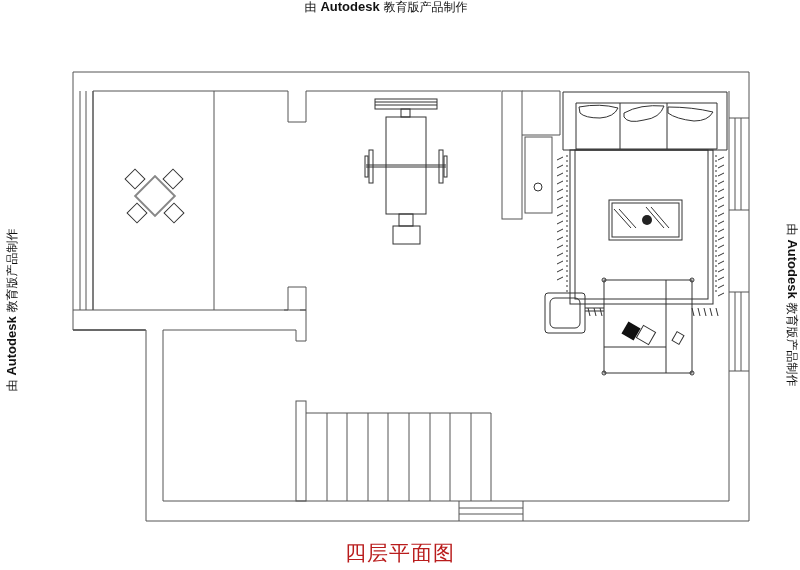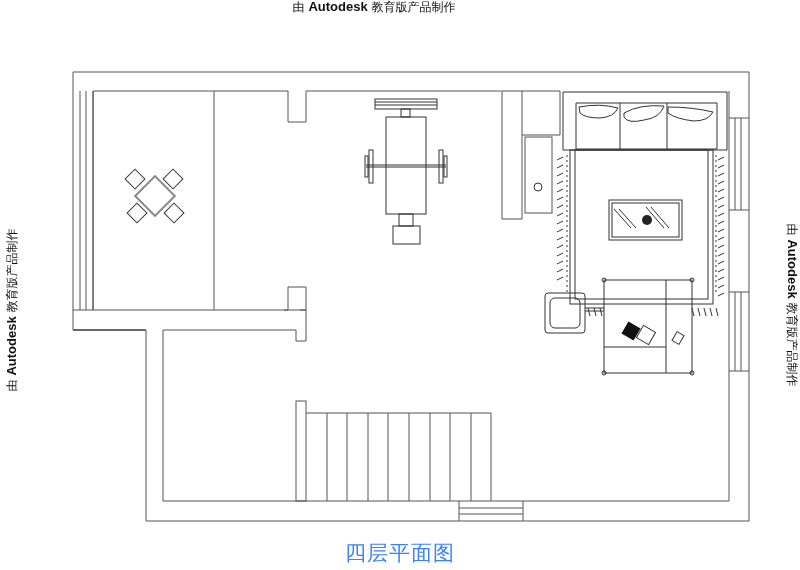--- a/index.html
+++ b/index.html
@@ -1,23 +1,23 @@
 <!DOCTYPE html>
 <html><head>
   <meta charset="utf-8">
   <style>
     html, body { margin: 0; padding: 0; background: #ffffff; }
     body { width: 800px; height: 570px; position: relative; overflow: hidden; font-family: "DejaVu Sans", sans-serif; }
     .watermark { position: absolute; font-size: 12px; color: #111; white-space: nowrap; }
     .watermark b { font-family: "Liberation Sans", sans-serif; font-weight: bold; font-size: 13px; }
-    #wm-top { left: 0; width: 748px; top: 0; text-align: center; line-height: 14px; }
+    #wm-top { left: 12px; width: 748px; top: 0; text-align: center; line-height: 14px; }
     #wm-left { left: 12px; top: 310px; transform: translate(-50%, -50%) rotate(-90deg); }
     #wm-right { left: 791px; top: 305px; transform: translate(-50%, -50%) rotate(90deg); }
     #plan { position: absolute; left: 0; top: 0; }
-    #title { position: absolute; left: 0; width: 800px; top: 539px; text-align: center; font-family: "DejaVu Serif", serif; font-size: 21px; color: #3b82f6; letter-spacing: 1px; }
+    #title { position: absolute; left: 0; width: 800px; top: 539px; text-align: center; font-family: "DejaVu Serif", serif; font-size: 21px; color: #b91c1c; letter-spacing: 1px; }
     svg .w { fill: none; stroke: #555; stroke-width: 1; }
     svg .d { fill: none; stroke: #333; stroke-width: 1; }
     svg .g { fill: none; stroke: #888; stroke-width: 2; }
   </style>
 </head>
 <body>
 
 <div class="watermark" id="wm-top">
   <span>由</span>
   <b>Autodesk</b>

